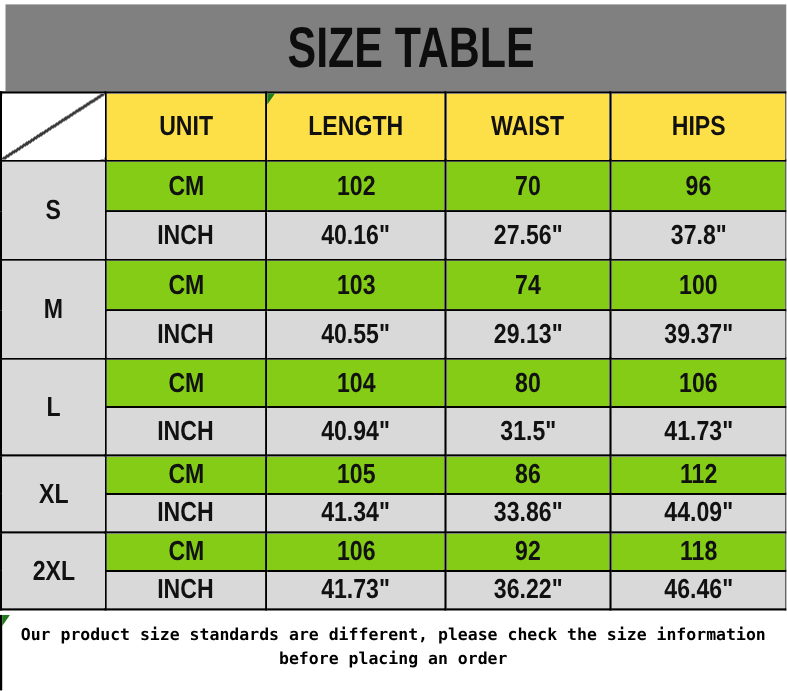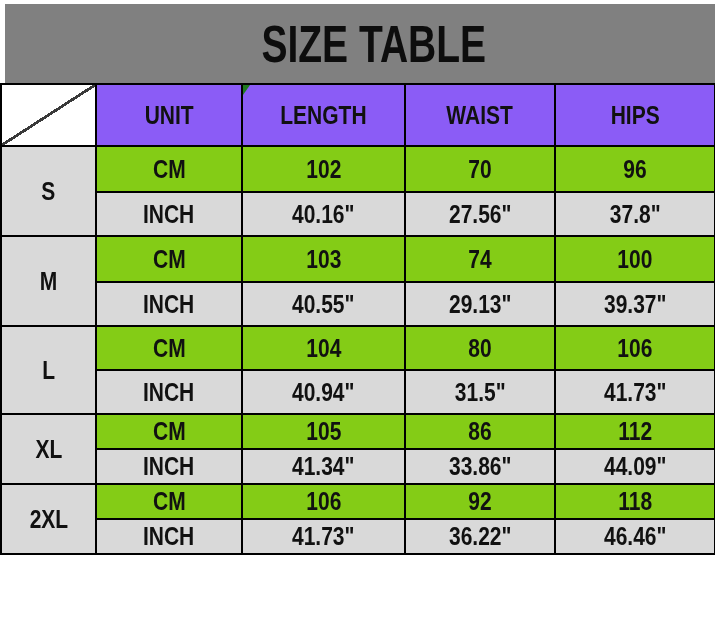--- a/index.html
+++ b/index.html
@@ -52,21 +52,21 @@
   }
   .cnd {
     display: inline-block;
     font-weight: bold;
     font-size: 25px;
     color: #111111;
     transform: scaleX(0.84);
     white-space: nowrap;
   }
   .hdr-row { height: 62px; }
-  .hdr-row td { background: #8b5cf6; }
+  .hdr-row td { background: #fde047; }
   .hdr-row .corner-cell {
     background-color: #ffffff;
     background-image: linear-gradient(to bottom right,
       transparent 48.6%, #3a3a3a 48.6%, #3a3a3a 51.4%, transparent 51.4%);
   }
   .row-tall-a { height: 46px; }
   .row-tall-b { height: 44px; }
   .row-short  { height: 35px; }
   .cm-row td   { background: #84cc16; }
   .inch-row td { background: #d9d9d9; }
@@ -192,14 +192,19 @@
       </tr>
       <tr class="inch-row row-short">
         <td><span class="cnd">INCH</span></td>
         <td><span class="cnd">41.73"</span></td>
         <td><span class="cnd">36.22"</span></td>
         <td><span class="cnd">46.46"</span></td>
       </tr>
     </tbody>
   </table>
 
+  <div class="note-area">
+    <span class="tri-corner-tl"></span>
+    <div class="note-line">Our product size standards are different, please check the size information</div>
+    <div class="note-line">before placing an order</div>
+  </div>
 
 </div>
 
 </body></html>

